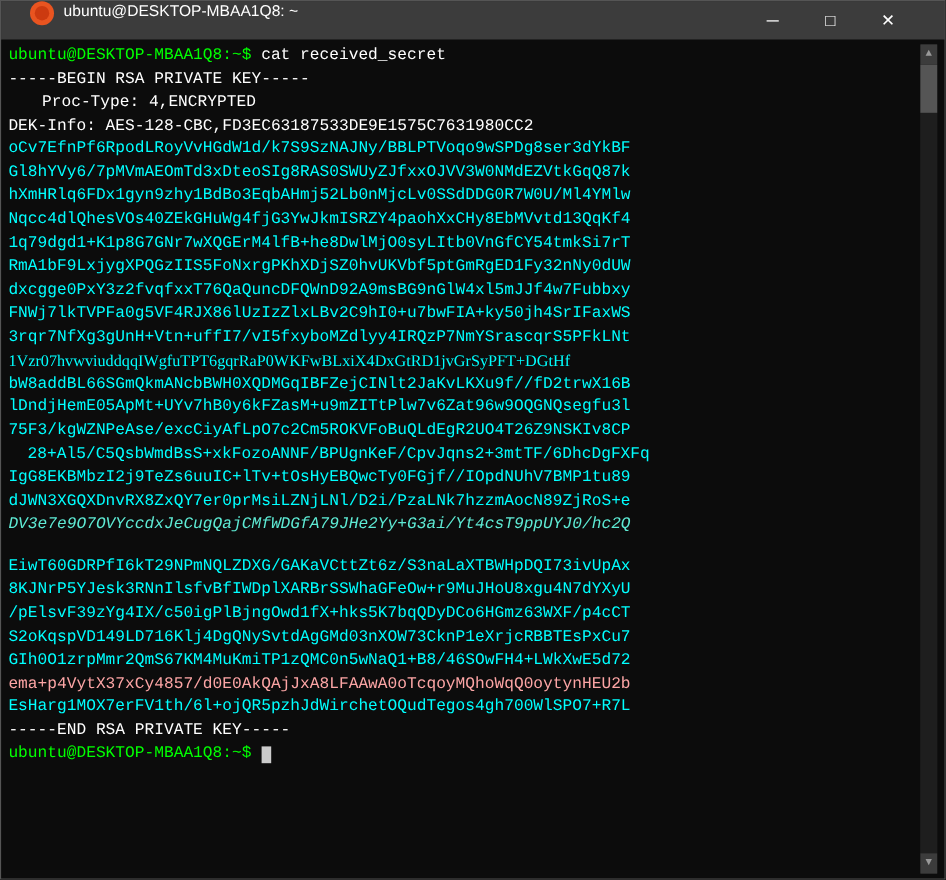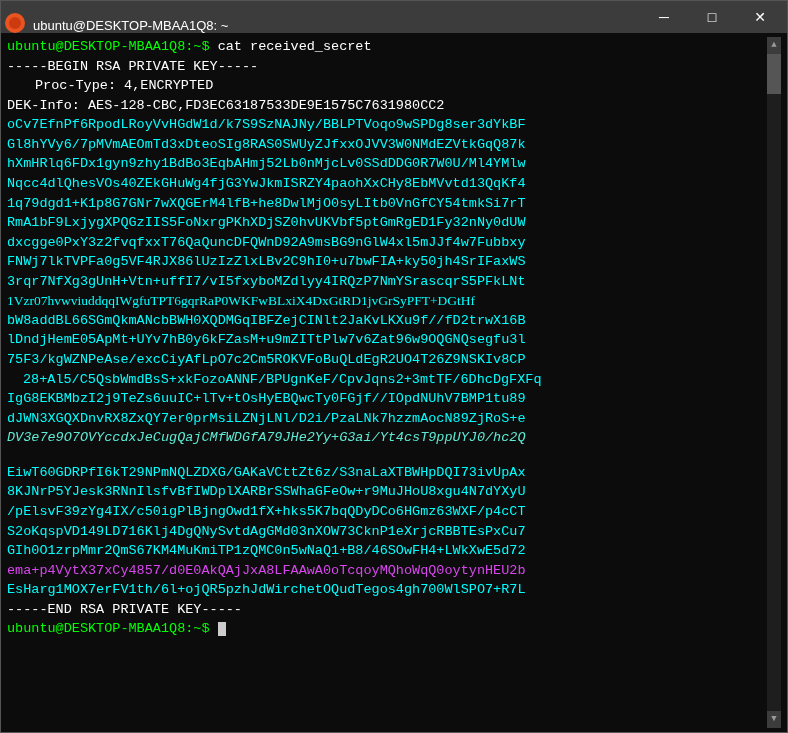--- a/index.html
+++ b/index.html
@@ -17,22 +17,22 @@
       height: 733px;
       display: flex;
       flex-direction: column;
       border: 1px solid #555;
     }
 
     .titlebar {
       height: 32px;
       background: #3c3c3c;
       display: flex;
-      align-items: flex-end;
-      padding: 0 4px;
+      align-items: flex-start;
+      padding: 0 24px;
       flex-shrink: 0;
       user-select: none;
     }
 
     .titlebar-icon {
       width: 20px;
       height: 20px;
       border-radius: 50%;
       background: #e95420;
       margin-right: 8px;
@@ -181,21 +181,21 @@
           <span class="line" style="color: rgb(0, 255, 255);">75F3/kgWZNPeAse/excCiyAfLpO7c2Cm5ROKVFoBuQLdEgR2UO4T26Z9NSKIv8CP</span>
           <span class="line" style="color: rgb(0, 255, 255); margin-left: 16px;">28+Al5/C5QsbWmdBsS+xkFozoANNF/BPUgnKeF/CpvJqns2+3mtTF/6DhcDgFXFq</span>
           <span class="line" style="color: rgb(0, 255, 255);">IgG8EKBMbzI2j9TeZs6uuIC+lTv+tOsHyEBQwcTy0FGjf//IOpdNUhV7BMP1tu89</span>
           <span class="line" style="color: rgb(0, 255, 255);">dJWN3XGQXDnvRX8ZxQY7er0prMsiLZNjLNl/D2i/PzaLNk7hzzmAocN89ZjRoS+e</span>
           <span class="line" style="color: #5eead4; font-style: italic;">DV3e7e9O7OVYccdxJeCugQajCMfWDGfA79JHe2Yy+G3ai/Yt4csT9ppUYJ0/hc2Q</span>
           <span class="line" style="color: rgb(0, 255, 255); margin-top: 15px;">EiwT60GDRPfI6kT29NPmNQLZDXG/GAKaVCttZt6z/S3naLaXTBWHpDQI73ivUpAx</span>
           <span class="line" style="color: rgb(0, 255, 255);">8KJNrP5YJesk3RNnIlsfvBfIWDplXARBrSSWhaGFeOw+r9MuJHoU8xgu4N7dYXyU</span>
           <span class="line" style="color: rgb(0, 255, 255);">/pElsvF39zYg4IX/c50igPlBjngOwd1fX+hks5K7bqQDyDCo6HGmz63WXF/p4cCT</span>
           <span class="line" style="color: rgb(0, 255, 255);">S2oKqspVD149LD716Klj4DgQNySvtdAgGMd03nXOW73CknP1eXrjcRBBTEsPxCu7</span>
           <span class="line" style="color: rgb(0, 255, 255);">GIh0O1zrpMmr2QmS67KM4MuKmiTP1zQMC0n5wNaQ1+B8/46SOwFH4+LWkXwE5d72</span>
-          <span class="line" style="color: #d946ef;">ema+p4VytX37xCy4857/d0E0AkQAjJxA8LFAAwA0oTcqoyMQhoWqQ0oytynHEU2b</span>
+          <span class="line" style="color: #fca5a5;">ema+p4VytX37xCy4857/d0E0AkQAjJxA8LFAAwA0oTcqoyMQhoWqQ0oytynHEU2b</span>
           <span class="line" style="color: rgb(0, 255, 255);">EsHarg1MOX7erFV1th/6l+ojQR5pzhJdWirchetOQudTegos4gh700WlSPO7+R7L</span>
           <span class="line" style="color: rgb(255, 255, 255);">-----END RSA PRIVATE KEY-----</span>
         </div>
       <span class="line"><span class="prompt">ubuntu@DESKTOP-MBAA1Q8:~$ </span><span class="cursor"></span></span>
     </div>
     <div class="scrollbar">
       <div class="scrollbar-arrow">▲</div>
       <div class="scrollbar-track">
         <div class="scrollbar-thumb"></div>
       </div>

